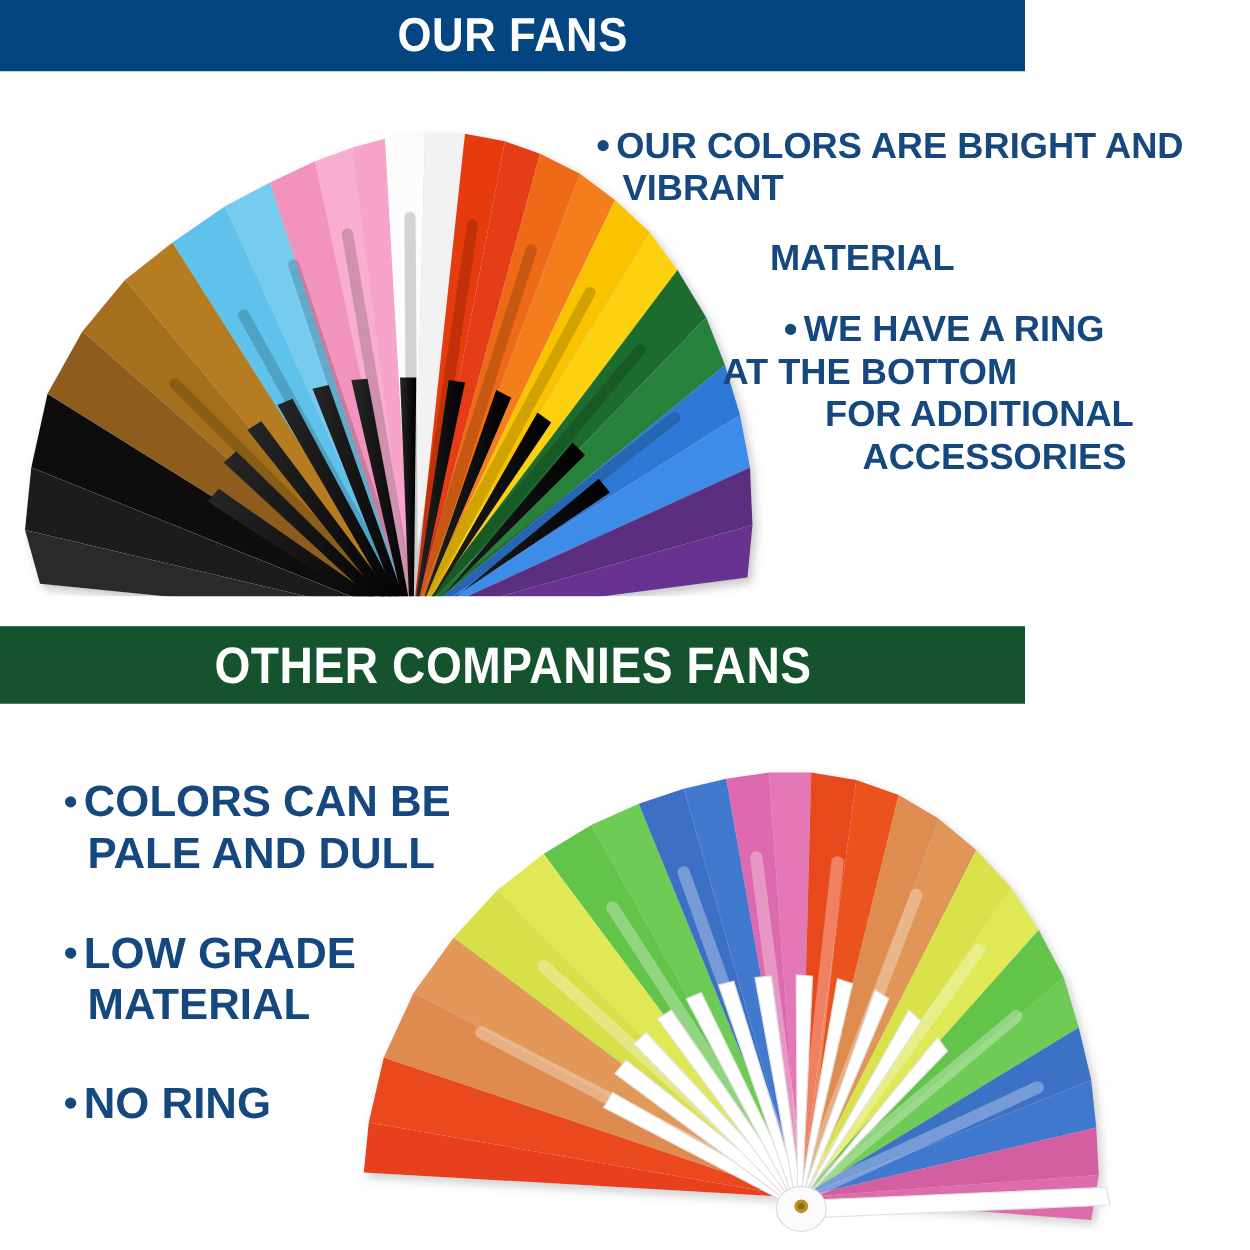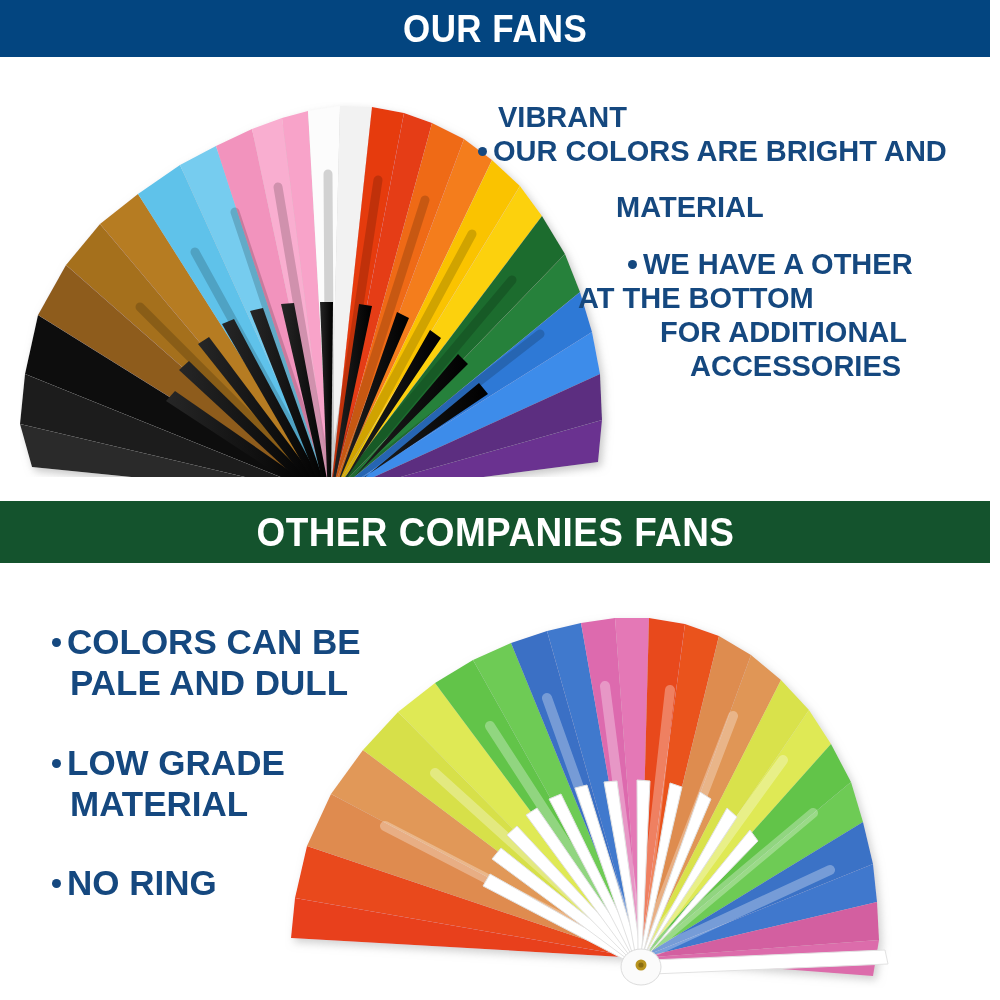--- a/index.html
+++ b/index.html
@@ -19,21 +19,21 @@
     position: relative;
     width: 1000px;
     height: 1000px;
     background: #ffffff;
   }
 
   
   .banner {
     position: absolute;
     left: 0;
-    width: 990px;
+    width: 820px;
     display: flex;
     align-items: center;
     justify-content: center;
     box-sizing: border-box;
   }
   .banner-top {
     top: 0;
     height: 57px;
     background: #034580;
   }
@@ -233,30 +233,30 @@
           <circle cx="311" cy="402" r="5" fill="#7e7e7e"></circle>
           <circle cx="311" cy="402" r="2.6" fill="#454545"></circle>
           <path d="M300 418 a13 13 0 0 0 24 2" stroke="#0d0d0d" stroke-width="5" fill="none"></path>
         </g>
       </svg>
     </div>
 
     <div class="bullets bullets-top">
 
       <div class="bullet">
+        <span class="bullet-line bl-1"><span class="bullet-dot"></span><span>OUR COLORS ARE BRIGHT AND</span></span>
         <span class="bullet-line b-ind-1">VIBRANT</span>
-        <span class="bullet-line bl-1"><span class="bullet-dot"></span><span>OUR COLORS ARE BRIGHT AND</span></span>
       </div>
 
       <div class="bullet">
         <span class="bullet-line b-ind-1" style="margin-left:118px;">MATERIAL</span>
       </div>
 
       <div class="bullet">
-        <span class="bullet-line bl-3"><span class="bullet-dot"></span><span>WE HAVE A OTHER</span></span>
+        <span class="bullet-line bl-3"><span class="bullet-dot"></span><span>WE HAVE A RING</span></span>
         <span class="bullet-line" style="margin-left:118px;">AT THE BOTTOM</span>
         <span class="bullet-line" style="margin-left:200px;">FOR ADDITIONAL</span>
         <span class="bullet-line" style="margin-left:230px;">ACCESSORIES</span>
       </div>
 
     </div>
   </div>
 
   <div class="banner banner-bottom">
     <div class="banner-title">OTHER COMPANIES FANS</div>

